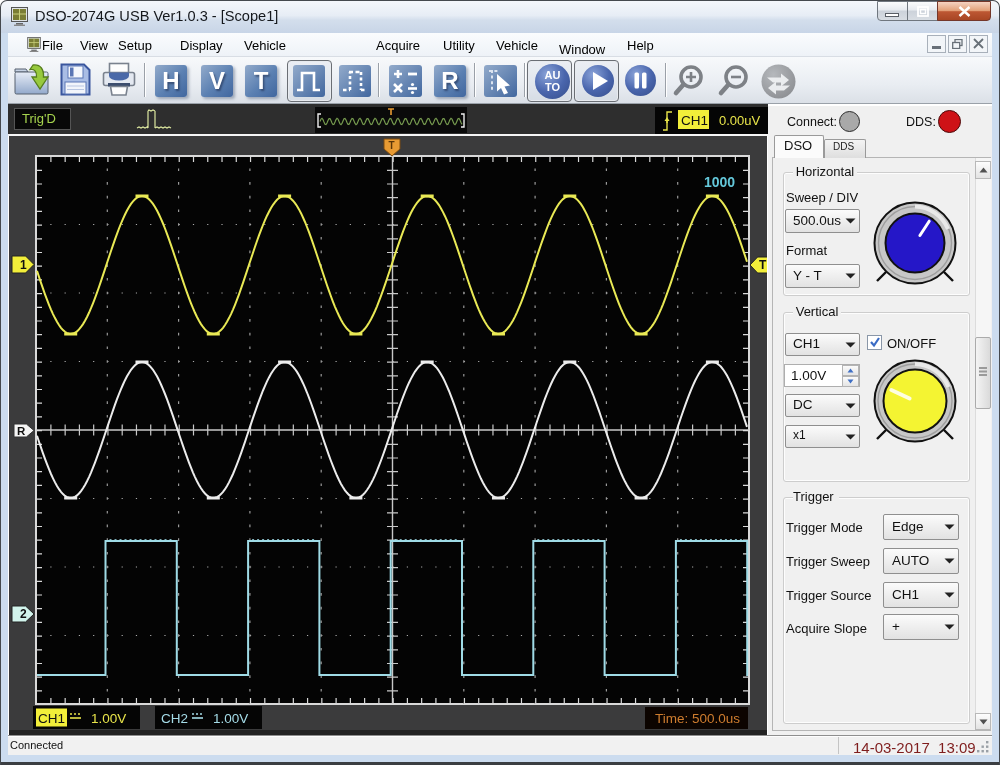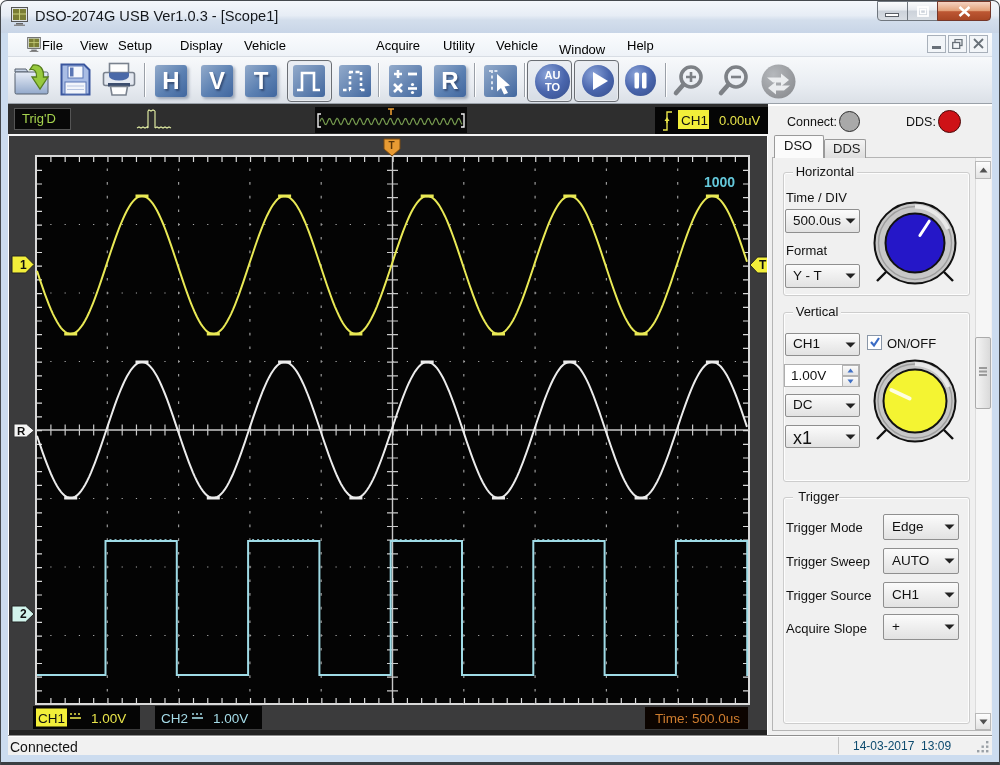--- a/index.html
+++ b/index.html
@@ -285,38 +285,38 @@
 </svg>
 <div class="abs" style="left:768px;top:104px;width:224px;height:631px;background:#f0f0f0"></div>
 <div class="abs" style="left:768px;top:104px;width:224px;height:2px;background:#fff"></div>
 <div class="abs" style="left:787px;top:115px;font-size:12.5px;color:#111">Connect:</div>
 <div class="abs" style="left:839px;top:111px;width:21px;height:21px;border-radius:50%;background:#a9a9a9;border:1.6px solid #2a2a2a"></div>
 <div class="abs" style="left:906px;top:115px;font-size:12.5px;color:#111">DDS:</div>
 <div class="abs" style="left:938px;top:110px;width:23px;height:23px;border-radius:50%;background:#ce1217;border:1.6px solid #4a0a0a"></div>
 
 <div class="abs" style="left:772px;top:157px;width:219px;height:574px;border:1px solid #b5b5b5;background:#f0f0f0"></div>
 <div class="abs" style="left:824px;top:139px;width:42px;height:19px;background:linear-gradient(#f4f4f4,#dedede);border:1px solid #9a9a9a;border-bottom:none;border-radius:2px 2px 0 0"></div>
-<div class="abs" style="left:833px;top:141px;font-size:13px;color:#222">DDS</div>
+<div class="abs" style="left:833px;top:141px;font-size:10px;color:#222">DDS</div>
 <div class="abs" style="left:774px;top:135px;width:50px;height:23px;background:#fbfbfb;border:1px solid #9a9a9a;border-bottom:none;border-radius:2px 2px 0 0"></div>
 <div class="abs" style="left:784px;top:138px;font-size:13px;color:#111">DSO</div>
 
 <div class="abs" style="left:975px;top:158px;width:16px;height:572px;background:#f6f6f6;border-left:1px solid #dcdcdc"></div>
 <div class="abs" style="left:975px;top:161px;width:16px;height:18px;background:linear-gradient(#fdfdfd,#e3e3e3);border:1px solid #b8b8b8"></div>
 <svg class="abs" style="left:979px;top:167px" width="9" height="6">
     <path d="M0.5 5.5 L4.5 0.5 L8.5 5.5 Z" fill="#505050"></path>
   </svg>
 <div class="abs" style="left:975px;top:713px;width:16px;height:17px;background:linear-gradient(#fdfdfd,#e3e3e3);border:1px solid #b8b8b8"></div>
 <svg class="abs" style="left:979px;top:719px" width="9" height="6">
     <path d="M0.5 0.5 L8.5 0.5 L4.5 5.5 Z" fill="#505050"></path>
   </svg>
 <div class="abs" style="left:975px;top:337px;width:16px;height:72px;background:linear-gradient(90deg,#f4f4f4,#dadada);border:1px solid #ababab;border-radius:2px"></div>
 <div class="abs" style="left:979px;top:367px;width:8px;height:1.5px;background:#9a9a9a;box-shadow:0 3.5px 0 #9a9a9a,0 7px 0 #9a9a9a"></div>
 <div class="abs" style="left:783px;top:172px;width:187px;height:124px;border:1px solid #cdcdcd;border-radius:3px;box-shadow:inset 0 0 0 1px #fdfdfd"></div>
 <div class="abs" style="left:793px;top:164px;width:64px;height:16px;background:#f0f0f0;font-size:13px;color:#111;text-align:center">Horizontal</div>
-<div class="abs" style="left:786px;top:190px;font-size:13px;color:#111">Time / DIV</div>
+<div class="abs" style="left:786px;top:190px;font-size:13px;color:#111">Sweep / DIV</div>
 <div class="abs" style="left:785px;top:209px;width:75px;height:24px;background:linear-gradient(#fbfbfb,#ececec 60%,#e2e2e2);border:1px solid #8f8f8f;border-radius:2px"></div>
 <div class="abs" style="left:793px;top:213px;font-size:13.5px;color:#111">500.0us</div>
 <svg class="abs" style="left:845px;top:218px" width="11" height="6">
     <path d="M0.5 0.5 L10.5 0.5 L5.5 5.5 Z" fill="#222"></path>
   </svg>
 <div class="abs" style="left:786px;top:243px;font-size:13px;color:#111">Format</div>
 <div class="abs" style="left:785px;top:264px;width:75px;height:24px;background:linear-gradient(#fbfbfb,#ececec 60%,#e2e2e2);border:1px solid #8f8f8f;border-radius:2px"></div>
 <div class="abs" style="left:793px;top:268px;font-size:13.5px;color:#111">Y - T</div>
 <svg class="abs" style="left:845px;top:273px" width="11" height="6">
     <path d="M0.5 0.5 L10.5 0.5 L5.5 5.5 Z" fill="#222"></path>
@@ -351,35 +351,35 @@
   </svg>
 <svg class="abs" style="left:847px;top:379px" width="7" height="5">
     <path d="M0.5 0.5 L6.5 0.5 L3.5 4.5 Z" fill="#3f6fc4"></path>
   </svg>
 <div class="abs" style="left:785px;top:394px;width:75px;height:23px;background:linear-gradient(#fbfbfb,#ececec 60%,#e2e2e2);border:1px solid #8f8f8f;border-radius:2px"></div>
 <div class="abs" style="left:793px;top:397px;font-size:13.5px;color:#111">DC</div>
 <svg class="abs" style="left:845px;top:403px" width="11" height="6">
     <path d="M0.5 0.5 L10.5 0.5 L5.5 5.5 Z" fill="#222"></path>
   </svg>
 <div class="abs" style="left:785px;top:425px;width:75px;height:23px;background:linear-gradient(#fbfbfb,#ececec 60%,#e2e2e2);border:1px solid #8f8f8f;border-radius:2px"></div>
-<div class="abs" style="left:793px;top:428px;font-size:18px;color:#111">x1</div>
+<div class="abs" style="left:793px;top:428px;font-size:12px;color:#111">x1</div>
 <svg class="abs" style="left:845px;top:434px" width="11" height="6">
     <path d="M0.5 0.5 L10.5 0.5 L5.5 5.5 Z" fill="#222"></path>
   </svg>
 <svg class="abs" style="left:867px;top:353px" width="96" height="96" viewBox="0 0 96 96">
  <line x1="19" y1="77" x2="10" y2="86" stroke="#111" stroke-width="2.4"></line>
  <line x1="77" y1="77" x2="86" y2="86" stroke="#111" stroke-width="2.4"></line>
  <circle cx="48" cy="48" r="40.5" fill="#c7c7c7" stroke="#111" stroke-width="2"></circle>
  <circle cx="48" cy="48" r="37" fill="none" stroke="#9e9e9e" stroke-width="1.4"></circle>
  <path d="M 48 11 A 37 37 0 0 1 81.5 34" fill="none" stroke="#e9e9e9" stroke-width="4"></path>
  <circle cx="48" cy="48" r="31.5" fill="#f4f432" stroke="#111" stroke-width="2"></circle>
  <line x1="42.6" y1="45.5" x2="24.4" y2="37.0" stroke="rgba(255,255,255,0.85)" stroke-width="4" stroke-linecap="round"></line>
 </svg>
 <div class="abs" style="left:783px;top:497px;width:187px;height:227px;border:1px solid #cdcdcd;border-radius:3px;box-shadow:inset 0 0 0 1px #fdfdfd"></div>
-<div class="abs" style="left:793px;top:489px;width:46px;height:16px;background:#f0f0f0;font-size:13px;color:#111;text-align:right">Trigger</div>
+<div class="abs" style="left:793px;top:489px;width:46px;height:16px;background:#f0f0f0;font-size:13px;color:#111;text-align:left">Trigger</div>
 <div class="abs" style="left:786px;top:520px;font-size:13px;color:#111">Trigger Mode</div>
 <div class="abs" style="left:883px;top:514px;width:76px;height:26px;background:linear-gradient(#fbfbfb,#ececec 60%,#e2e2e2);border:1px solid #8f8f8f;border-radius:2px"></div>
 <div class="abs" style="left:892px;top:519px;font-size:13.5px;color:#111">Edge</div>
 <svg class="abs" style="left:944px;top:524px" width="11" height="6">
     <path d="M0.5 0.5 L10.5 0.5 L5.5 5.5 Z" fill="#222"></path>
   </svg>
 <div class="abs" style="left:786px;top:554px;font-size:13px;color:#111">Trigger Sweep</div>
 <div class="abs" style="left:883px;top:548px;width:76px;height:26px;background:linear-gradient(#fbfbfb,#ececec 60%,#e2e2e2);border:1px solid #8f8f8f;border-radius:2px"></div>
 <div class="abs" style="left:892px;top:553px;font-size:13.5px;color:#111">AUTO</div>
 <svg class="abs" style="left:944px;top:558px" width="11" height="6">
@@ -392,23 +392,23 @@
     <path d="M0.5 0.5 L10.5 0.5 L5.5 5.5 Z" fill="#222"></path>
   </svg>
 <div class="abs" style="left:786px;top:621px;font-size:13px;color:#111">Acquire Slope</div>
 <div class="abs" style="left:883px;top:614px;width:76px;height:26px;background:linear-gradient(#fbfbfb,#ececec 60%,#e2e2e2);border:1px solid #8f8f8f;border-radius:2px"></div>
 <div class="abs" style="left:892px;top:619px;font-size:13.5px;color:#111">+</div>
 <svg class="abs" style="left:944px;top:624px" width="11" height="6">
     <path d="M0.5 0.5 L10.5 0.5 L5.5 5.5 Z" fill="#222"></path>
   </svg>
 <div class="abs" style="left:1px;top:735px;width:998px;height:21px;background:#f1f1f1;border-top:1px solid #8e8e8e"></div>
 <div class="abs" style="left:2px;top:736px;width:996px;height:1px;background:#fdfdfd"></div>
-<div class="abs" style="left:10px;top:739px;font-size:14px;color:#111">Connected</div>
+<div class="abs" style="left:10px;top:739px;font-size:11px;color:#111">Connected</div>
 <div class="abs" style="left:838px;top:737px;width:1px;height:17px;background:#c4c4c4"></div>
-<div class="abs" style="left:853px;top:739px;font-size:12px;color:#0c4a6e">14-03-2017&nbsp;&nbsp;13:09</div>
+<div class="abs" style="left:853px;top:739px;font-size:15px;color:#7f1d1d">14-03-2017&nbsp;&nbsp;13:09</div>
 <svg class="abs" style="left:977px;top:741px" width="13" height="13">
  <g fill="#9aa0a6">
       <rect x="9" y="9" width="2.4" height="2.4"></rect>
       <rect x="9" y="4.5" width="2.4" height="2.4"></rect>
       <rect x="4.5" y="9" width="2.4" height="2.4"></rect>
       <rect x="9" y="0" width="2.4" height="2.4"></rect>
       <rect x="4.5" y="4.5" width="2.4" height="2.4"></rect>
       <rect x="0" y="9" width="2.4" height="2.4"></rect>
     </g>
 </svg>

